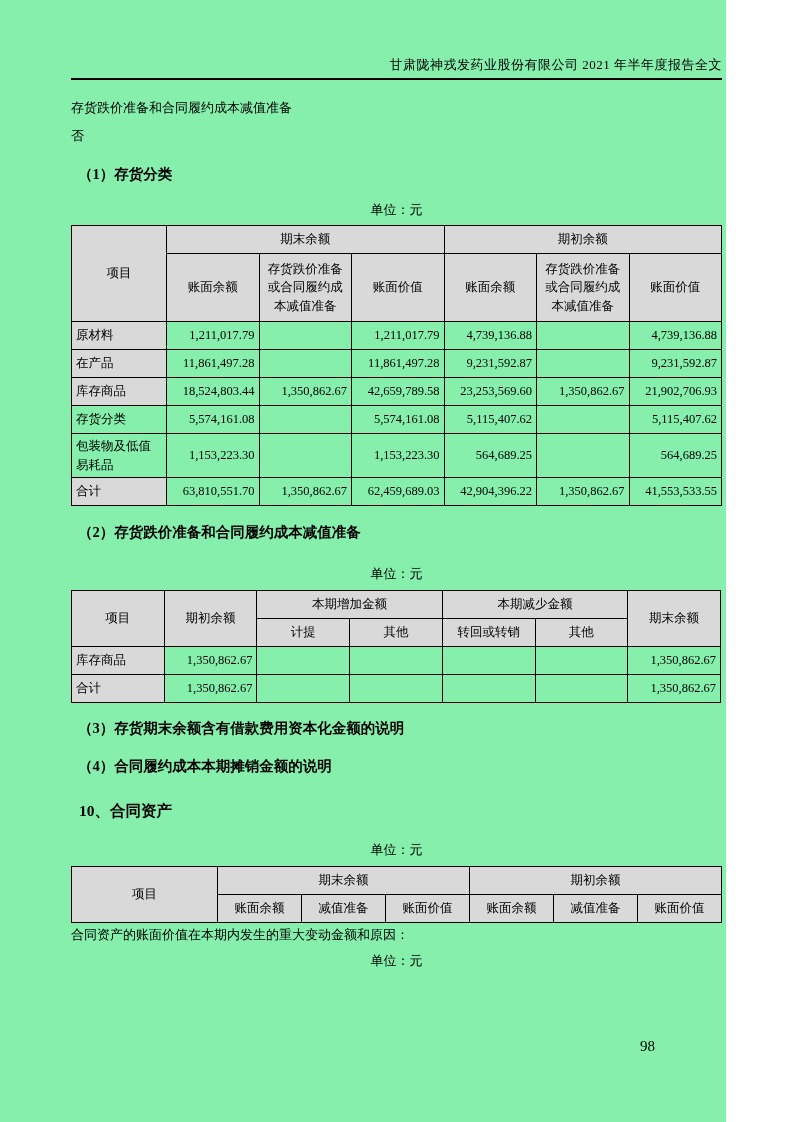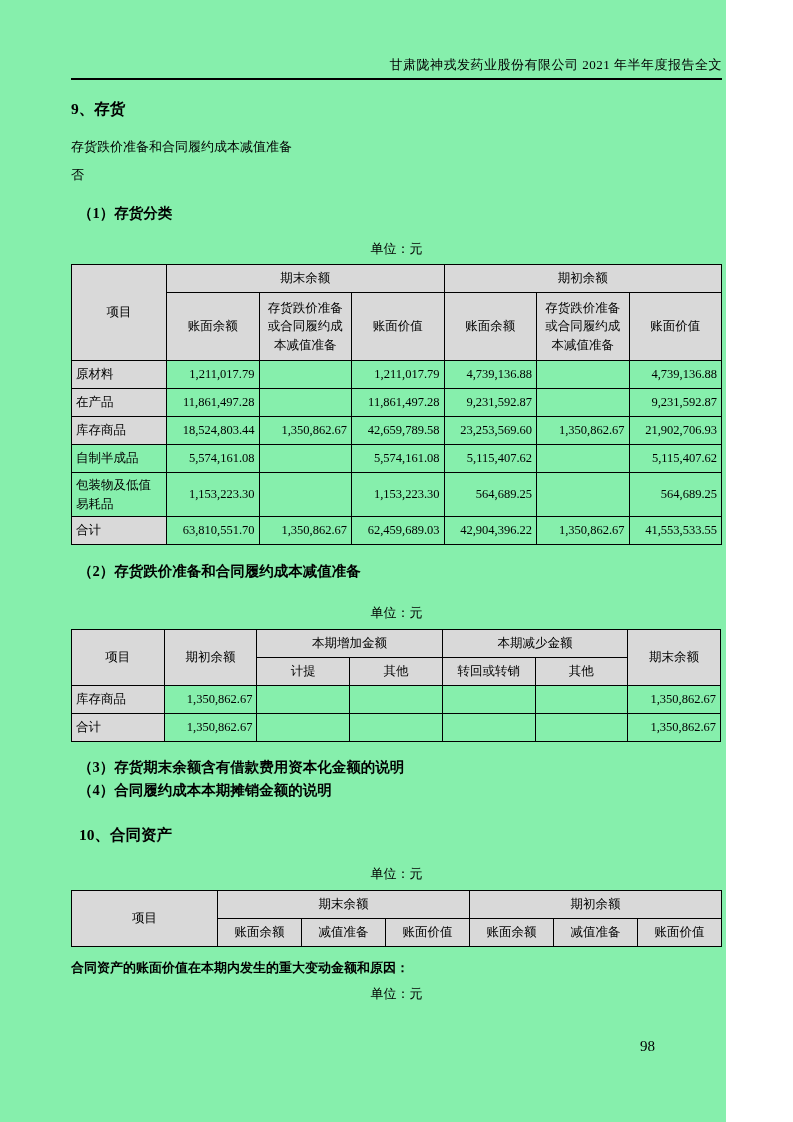--- a/index.html
+++ b/index.html
@@ -32,25 +32,25 @@
   .mt-h9    { margin-top: 19px; }
   .mt-q     { margin-top: 19px; }
   .mt-a     { margin-top: 11px; }
   .mt-s1    { margin-top: 20px; font-family: Liberation Serif, serif; }
   .mt-u1    { margin-top: 17px; }
   .mt-t1    { margin-top: 7px; }
   .mt-s2    { margin-top: 16px; }
   .mt-u2    { margin-top: 23px; }
   .mt-t2    { margin-top: 8px; }
   .mt-s3    { margin-top: 15px; }
-  .mt-s4    { margin-top: 3px; }
+  .mt-s4    { margin-top: 18px; }
   .mt-h10   { margin-top: 25px; margin-left: 8px; }
   .mt-u3    { margin-top: 20px; }
   .mt-t3    { margin-top: 8px; }
-  .mt-note  { margin-top: 12px; font-weight: bold; }
+  .mt-note  { margin-top: 3px; }
   .mt-u4    { margin-top: 9px; }
 
   table.t {
     border-collapse: collapse;
     table-layout: fixed;
     width: 650px;
     font-size: 12.5px;
   }
   table.t td {
     border: 1px solid #000;
@@ -82,21 +82,20 @@
 </style>
 </head>
 <body>
 
 <div class="page">
   <div class="content">
 
     <div class="hdr">甘肃陇神戎发药业股份有限公司 2021 年半年度报告全文</div>
     <div class="rule"></div>
 
-    <div class="h-num mt-h9">9、存货</div>
     <div class="body-t mt-q">存货跌价准备和合同履约成本减值准备</div>
     <div class="body-t mt-a">否</div>
 
     <div class="h-sub mt-s1">（1）存货分类</div>
     <div class="unit mt-u1">单位：元</div>
 
     <table class="t t1 mt-t1">
       <colgroup>
           <col style="width:95px">
           <col style="width:92.5px">
@@ -141,21 +140,21 @@
         <tr class="dr">
           <td class="lbl gray">库存商品</td>
           <td class="num">18,524,803.44</td>
           <td class="num">1,350,862.67</td>
           <td class="num">42,659,789.58</td>
           <td class="num">23,253,569.60</td>
           <td class="num">1,350,862.67</td>
           <td class="num">21,902,706.93</td>
         </tr>
         <tr class="dr">
-          <td class="lbl">自制半成品</td>
+          <td class="lbl">存货分类</td>
           <td class="num">5,574,161.08</td>
           <td class="num"></td>
           <td class="num">5,574,161.08</td>
           <td class="num">5,115,407.62</td>
           <td class="num"></td>
           <td class="num">5,115,407.62</td>
         </tr>
         <tr class="dr-tall">
           <td class="lbl">包装物及低值易耗品</td>
           <td class="num">1,153,223.30</td>

